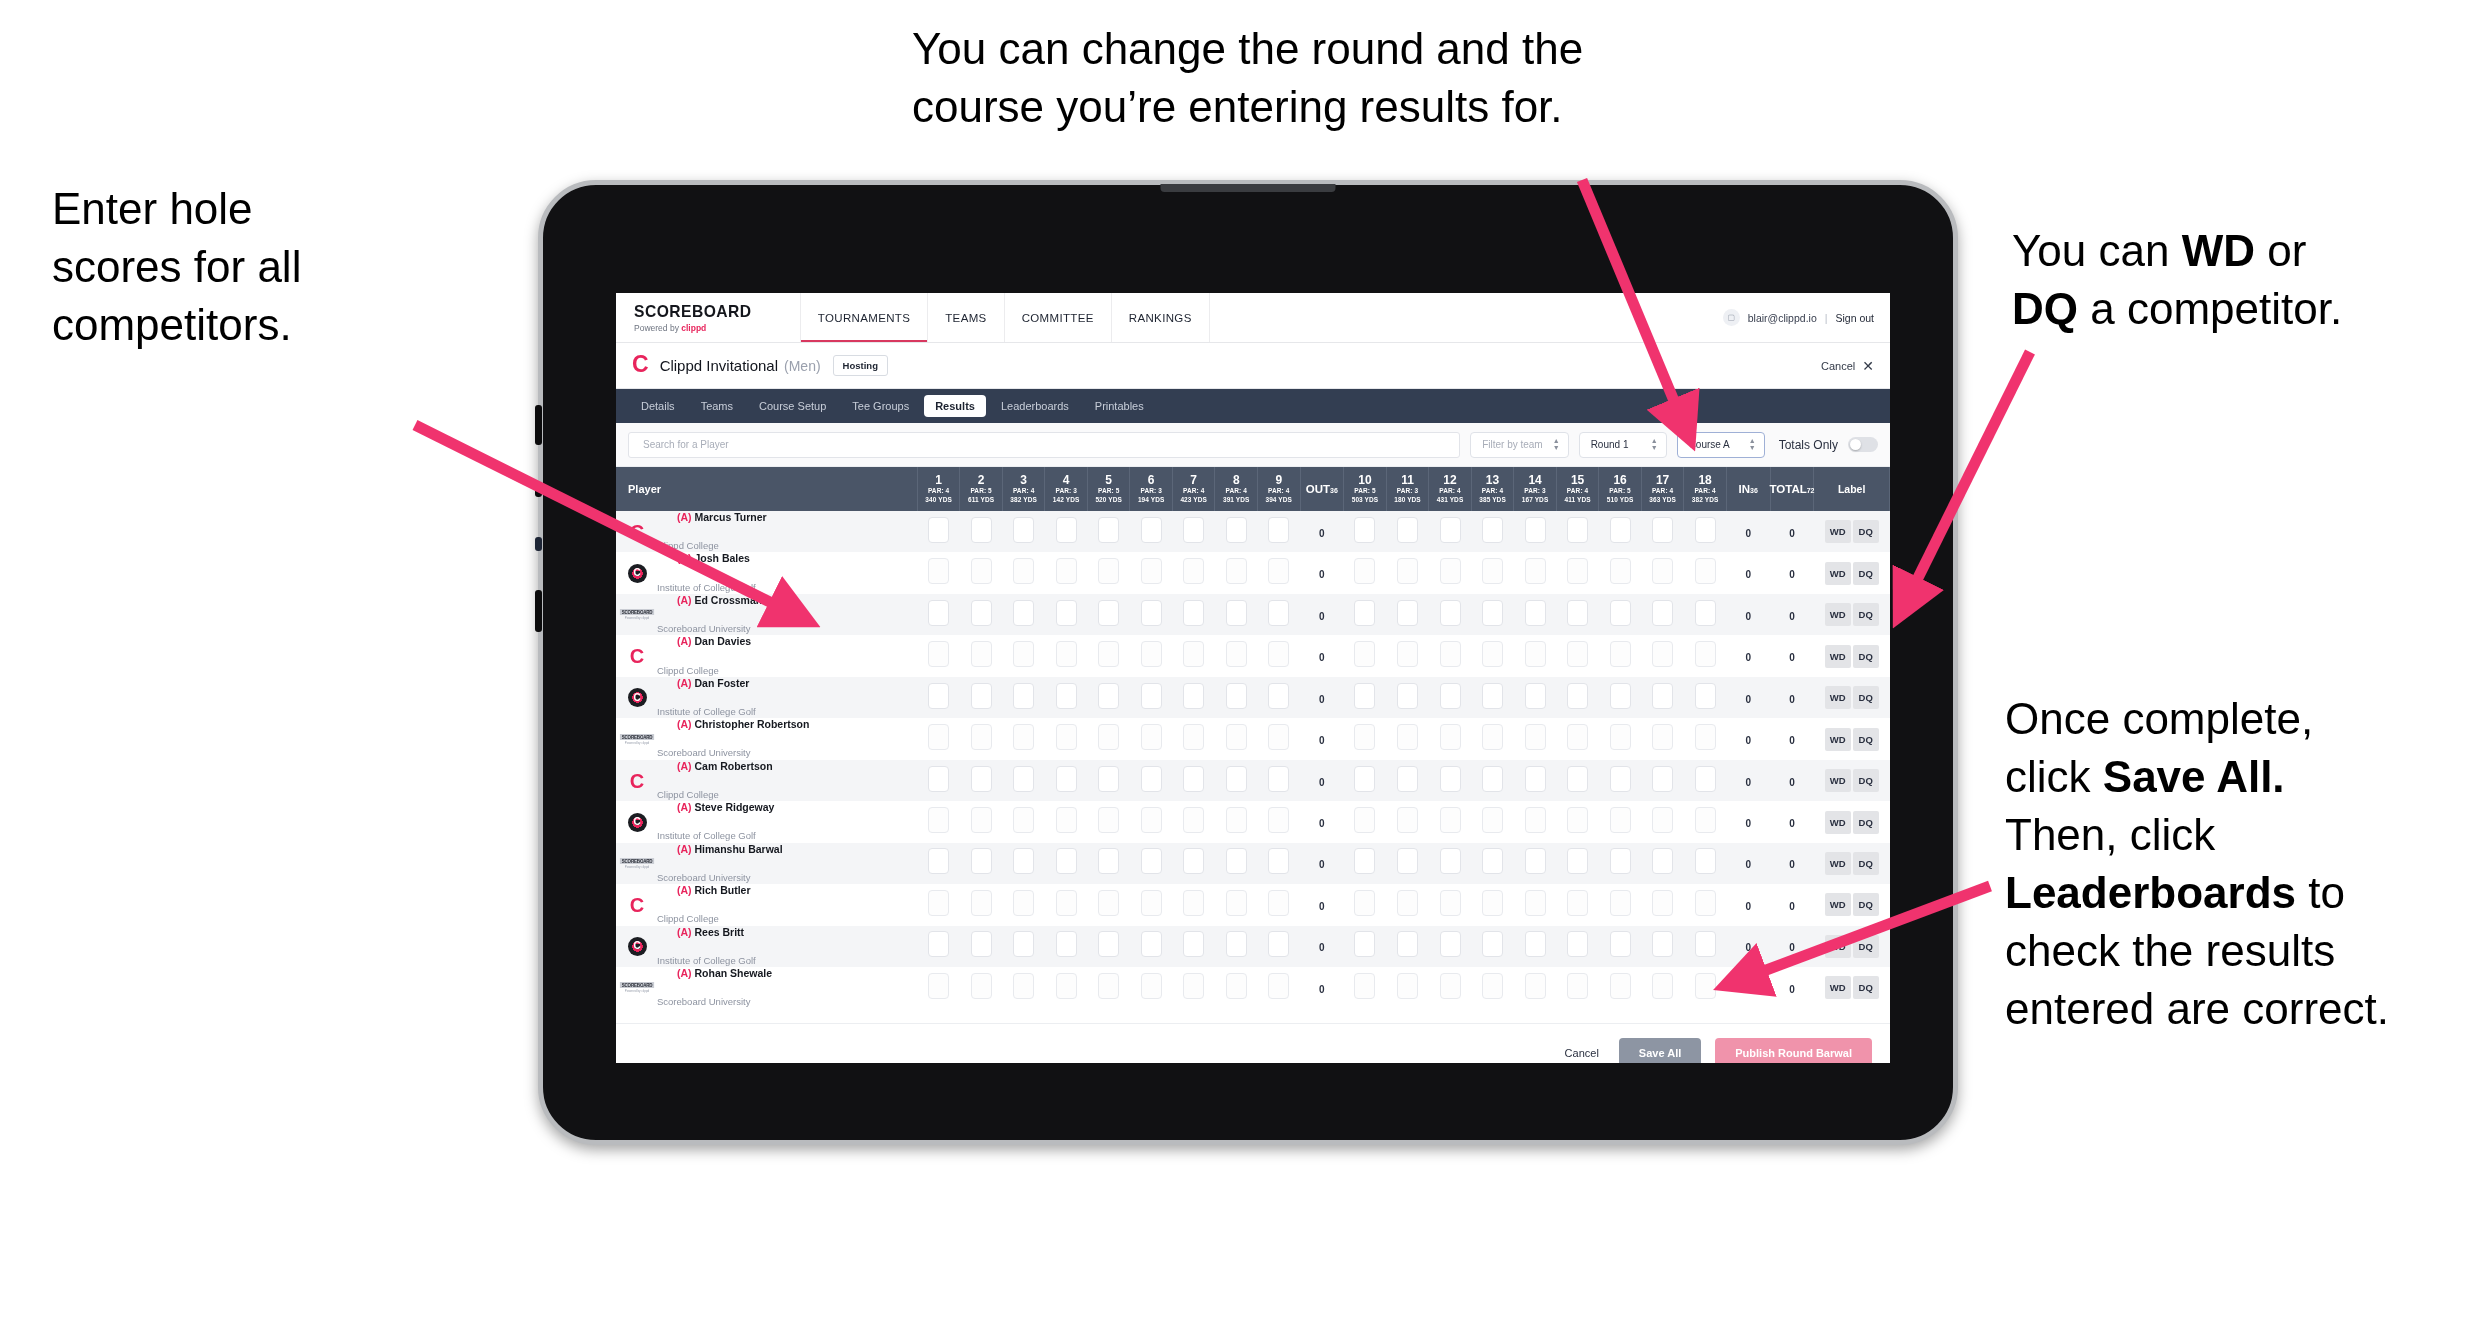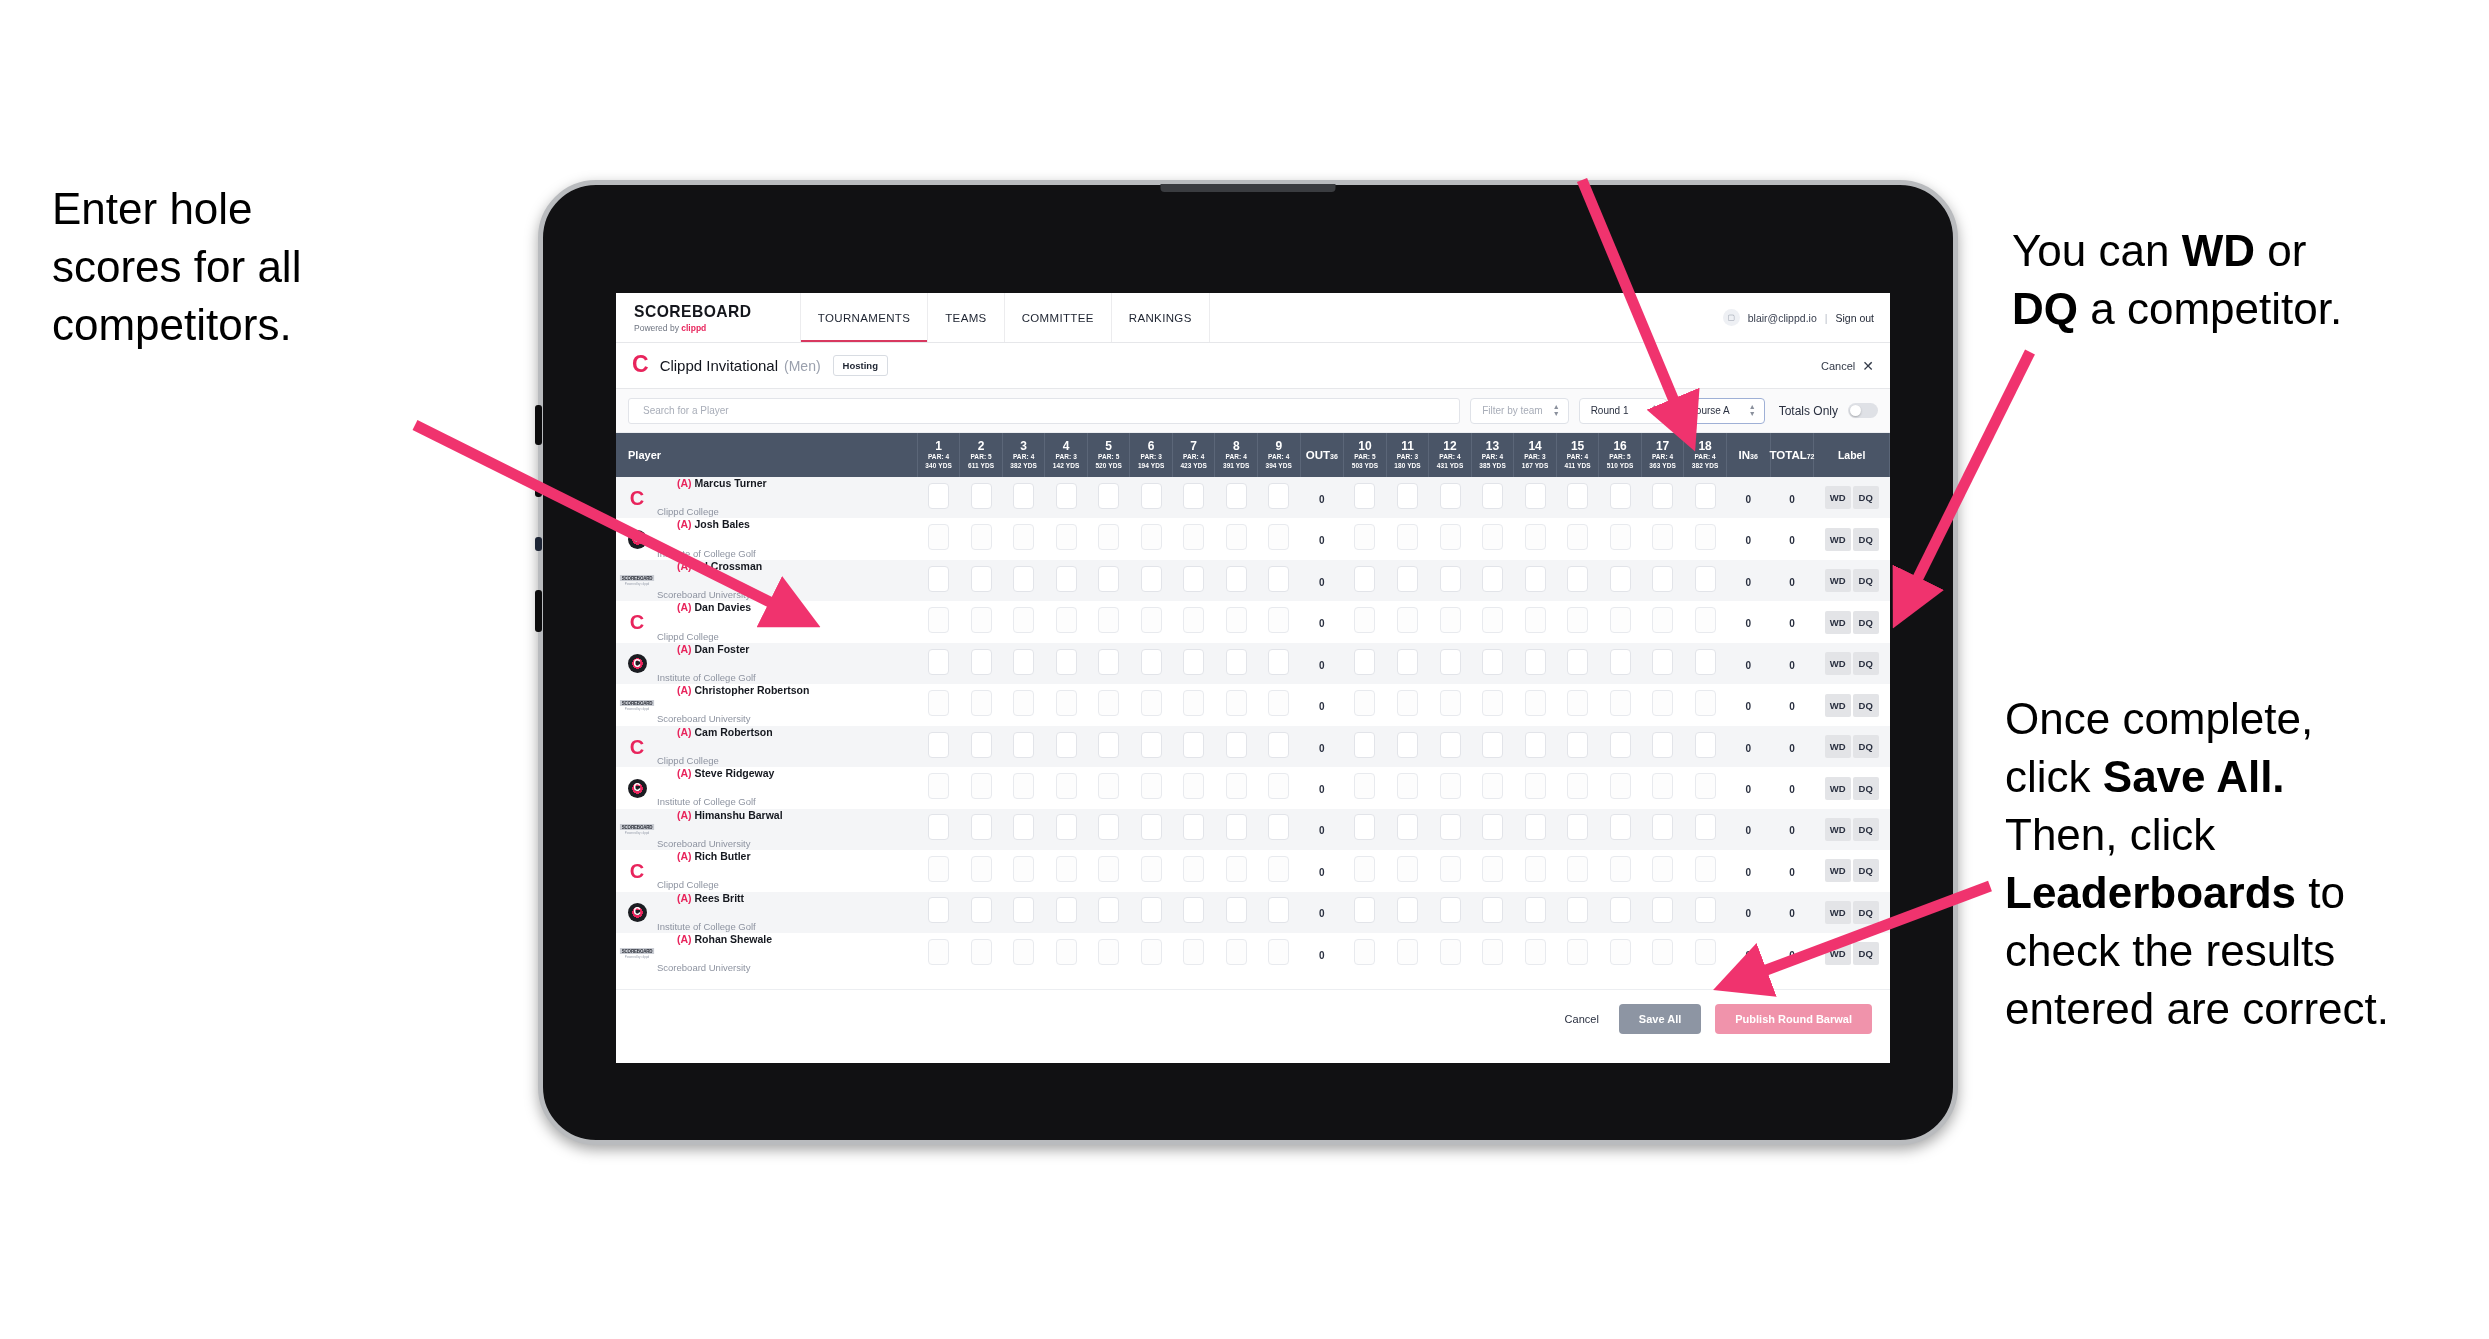--- a/index.html
+++ b/index.html
@@ -213,20 +213,22 @@
   .btn-publish {
     background:#f093ab; color:#fff; font-size:11px; font-weight:600;
     padding:9px 20px; border-radius:4px;
   }
 </style>
 </head>
 <body>
 
 <div id="stage">
 
+  <div class="annot" id="annot-top">You can change the round and the
+course you’re entering results for.</div>
   <div class="annot" id="annot-left">Enter hole
 scores for all
 competitors.</div>
 
   <div class="annot" id="annot-wddq"><span>You can </span><b>WD</b><span> or
 </span><b>DQ</b><span> a competitor.</span></div>
 
   <div class="annot" id="annot-save"><span>Once complete,
 click </span><b>Save All.</b><span>
 Then, click
@@ -265,20 +267,29 @@
         <div class="tlogo">C</div>
         <div class="tname">Clippd Invitational</div>
         <div class="tgender">(Men)</div>
         <div class="tbadge">Hosting</div>
         <div class="tcancel">
           <span>Cancel</span>
           <span class="x">✕</span>
         </div>
       </div>
 
+      <div class="subnav">
+        <div class="item">Details</div>
+        <div class="item">Teams</div>
+        <div class="item">Course Setup</div>
+        <div class="item">Tee Groups</div>
+        <div class="item active">Results</div>
+        <div class="item">Leaderboards</div>
+        <div class="item">Printables</div>
+      </div>
 
       <div class="filterbar">
         <div class="search">Search for a Player</div>
         <div class="selbox placeholder">
           <span>Filter by team</span>
           <span class="chev">
               <span>▲</span>
               <span>▼</span>
             </span>
         </div>

